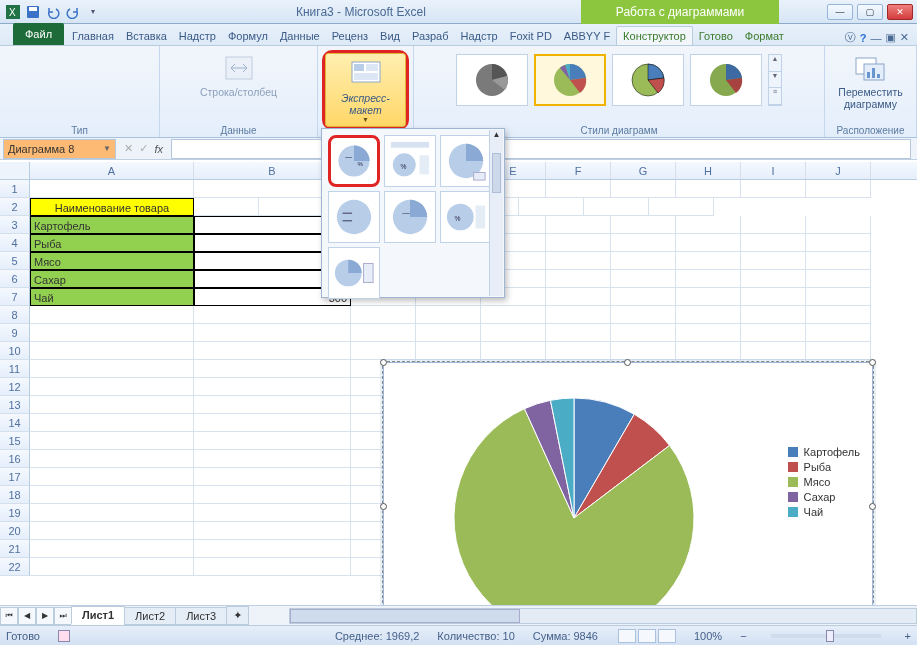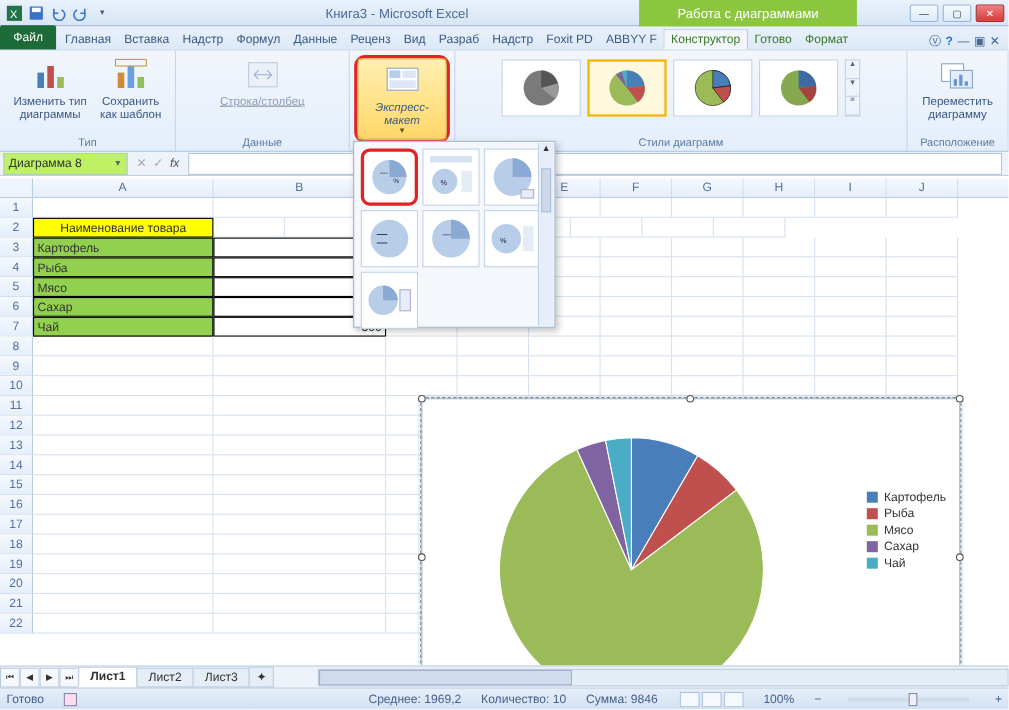--- a/index.html
+++ b/index.html
@@ -9,21 +9,21 @@
   .titlebar { height:24px; background:linear-gradient(#eaf2fb,#d6e5f5); display:flex; align-items:center; border-bottom:1px solid #8fa9c9; }
   .qat { display:flex; gap:2px; padding:0 4px; align-items:center; }
   .qat-btn { width:18px; height:18px; display:flex; align-items:center; justify-content:center; border-radius:2px; }
   .title-text { flex:0 0 auto; margin-left:190px; color:#4a6a94; font-size:12px; }
   .chart-tools-tab { margin-left:155px; background:#8cc63f; color:#fff; padding:4px 35px; height:24px; display:flex; align-items:center; font-size:12px; }
   .win-controls { margin-left:auto; display:flex; gap:4px; padding-right:4px; }
   .win-btn { width:26px; height:16px; border:1px solid #97b4d8; background:linear-gradient(#f5faff,#dceaf8); border-radius:2px; display:flex; align-items:center; justify-content:center; font-size:9px;}
   .win-btn.close { background:linear-gradient(#f08080,#d43b3b); border-color:#a02828; color:#fff;}
 
   
-  .tabs-row { height:22px; background:linear-gradient(#e8f1fb,#dde9f7); display:flex; align-items:flex-end; border-bottom:1px solid #b8cce0; padding-left:0px;}
+  .tabs-row { height:22px; background:linear-gradient(#e8f1fb,#dde9f7); display:flex; align-items:flex-end; border-bottom:1px solid #b8cce0; padding-left:13px;}
   .file-tab { background:#1e6b3a; color:#fff; padding:3px 12px; height:22px; display:flex; align-items:center; border-radius:2px 2px 0 0; margin-right:2px; font-size:11px;}
   .tab { padding:3px 6px; color:#3a5a85; cursor:default; font-size:11px;}
   .tab.context { color:#3a7a2a; }
   .tab.active { background:#f2f6fb; border:1px solid #b8cce0; border-bottom:none; border-radius:2px 2px 0 0; color:#3a7a2a;}
   .help-area { margin-left:auto; display:flex; gap:4px; padding-right:8px; align-items:center; color:#4a6a94;}
 
   
   .ribbon { height:92px; background:linear-gradient(#f2f6fb,#e4eefb); border-bottom:1px solid #a9c2de; display:flex; position:relative; }
   .rgroup { border-right:1px solid #c5d7ec; padding:2px 4px; display:flex; flex-direction:column; align-items:center; position:relative;}
   .rgroup-label { font-size:10px; color:#5a7aa0; position:absolute; bottom:1px; left:0; right:0; text-align:center;}
@@ -36,21 +36,21 @@
 
   
   .styles-gallery { flex:1; display:flex; align-items:flex-start; gap:6px; padding:6px 4px 0 4px;}
   .style-thumb { width:72px; height:52px; background:#fff; border:1px solid #c0d2e8; display:flex; align-items:center; justify-content:center;}
   .style-thumb.selected { border:2px solid #f0b400; background:#fff8dc;}
   .styles-scroll { width:14px; height:52px; display:flex; flex-direction:column; border:1px solid #c0d2e8; background:#eef4fb;}
   .styles-scroll div { flex:1; border-bottom:1px solid #c0d2e8; font-size:7px; text-align:center; color:#667;}
 
   
   .fbar { height:22px; border-bottom:1px solid #bfd0e3; display:flex; align-items:center; background:#eef3fa;}
-  .namebox { width:113px; height:20px; border:1px solid #b4c7dd; background:#bef264; margin-left:3px; display:flex; align-items:center; padding:0 4px; font-size:11px;}
+  .namebox { width:113px; height:20px; border:1px solid #b4c7dd; background:#fdba74; margin-left:3px; display:flex; align-items:center; padding:0 4px; font-size:11px;}
   .namebox .dd { margin-left:auto; font-size:8px; color:#666;}
   .fx-btns { display:flex; align-items:center; gap:6px; padding:0 8px;}
   .fx-label { font-style:italic; color:#555;text-align:right; }
   .formula-input { flex:1; height:20px; border:1px solid #b4c7dd; background:#fff; margin-right:6px;}
 
   
   .grid-wrap { position:absolute; top:162px; left:0; right:0; bottom:40px; overflow:hidden;}
   .colheads { display:flex; height:18px; background:linear-gradient(#f5f9fe,#e5eefb); border-bottom:1px solid #b9cde2;}
   .rowhead-spacer { width:30px; border-right:1px solid #b9cde2; background:#eef4fb;}
   .colhead { border-right:1px solid #d4dfec; text-align:center; color:#5070a0; line-height:18px; font-size:11px;}
@@ -159,46 +159,25 @@
     <span style="color:#4a6a94;">ⓥ</span>
     <span style="color:#2a6fd6;font-weight:bold;">?</span>
     <span>—</span>
     <span>▣</span>
     <span>✕</span>
   </div>
 </div>
 
 <div class="ribbon">
   <div class="rgroup" style="width:160px;">
+    <div class="rgroup-label">Тип</div>
+  </div>
+
+  <div class="rgroup" style="width:158px;">
     <div style="display:flex;">
-      <div class="big-btn">
-        <svg class="ico" width="32" height="32">
-            <rect x="4" y="14" width="6" height="14" fill="#4a7ebb"></rect>
-            <rect x="13" y="8" width="6" height="20" fill="#c0504d"></rect>
-            <rect x="22" y="18" width="6" height="10" fill="#9bbb59"></rect>
-          </svg>
-        <div class="lbl" style="white-space:pre-line;">Изменить тип
-диаграммы</div>
-      </div>
-      <div class="big-btn">
-        <svg class="ico" width="32" height="32">
-            <rect x="4" y="14" width="6" height="14" fill="#ce8b3a"></rect>
-            <rect x="13" y="8" width="6" height="20" fill="#6aa0e0"></rect>
-            <rect x="22" y="18" width="6" height="10" fill="#8fc05a"></rect>
-            <rect x="2" y="2" width="28" height="6" fill="none" stroke="#c49a4a"></rect>
-          </svg>
-        <div class="lbl" style="white-space:pre-line;">Сохранить
-как шаблон</div>
-      </div>
-    </div>
-    <div class="rgroup-label">Тип</div>
-  </div>
-
-  <div class="rgroup" style="width:158px;">
-    <div style="display:flex;text-decoration:underline;">
       <div class="big-btn" style="opacity:.55;">
         <svg class="ico" width="32" height="32">
             <rect x="3" y="5" width="26" height="22" fill="#e9eef6" stroke="#97acc8"></rect>
             <path d="M8 16 L24 16 M8 16 L12 12 M8 16 L12 20 M24 16 L20 12 M24 16 L20 20" stroke="#5a7aa8" fill="none"></path>
           </svg>
         <div class="lbl">Строка/столбец</div>
       </div>
     </div>
     <div class="rgroup-label">Данные</div>
   </div>

